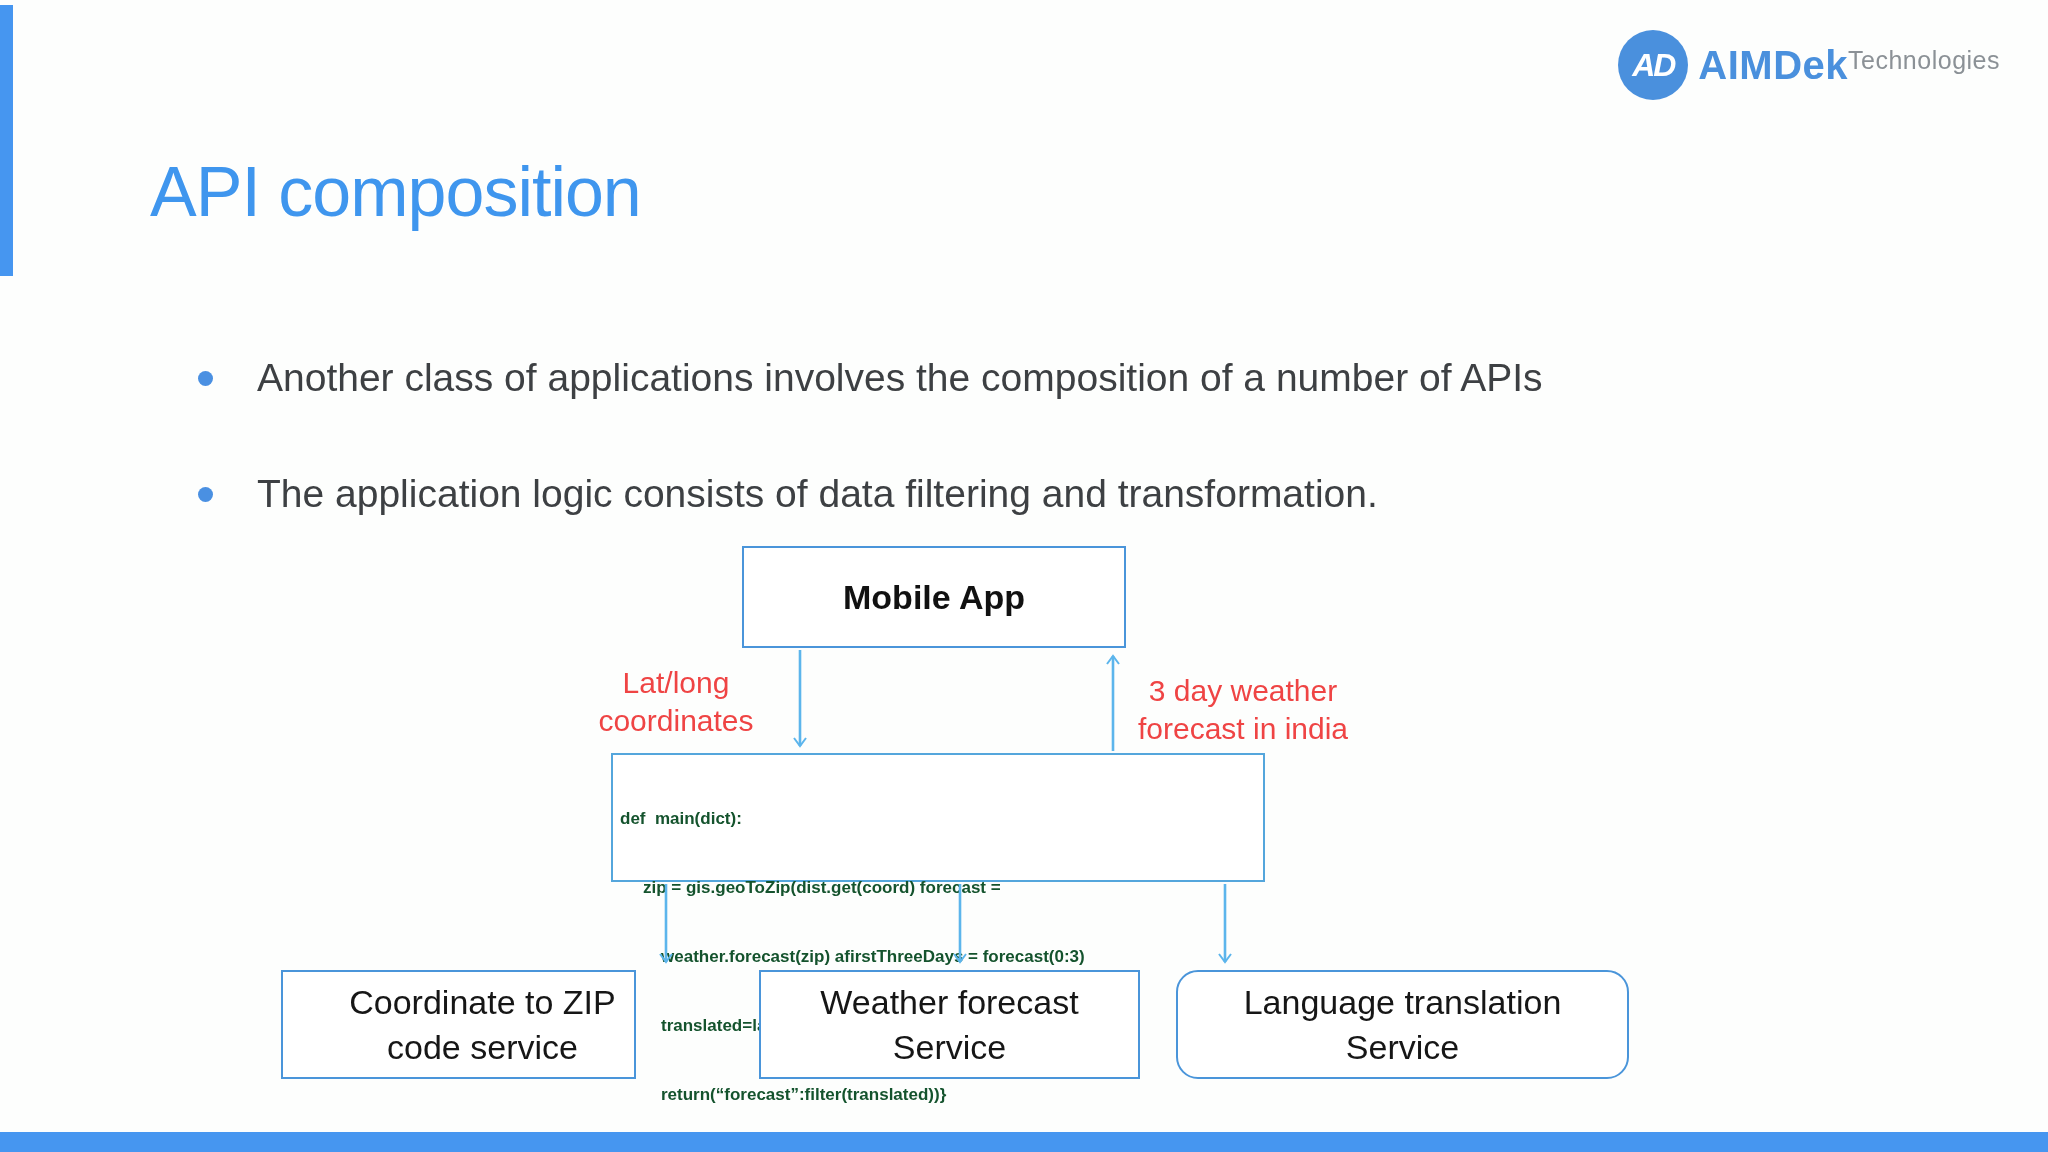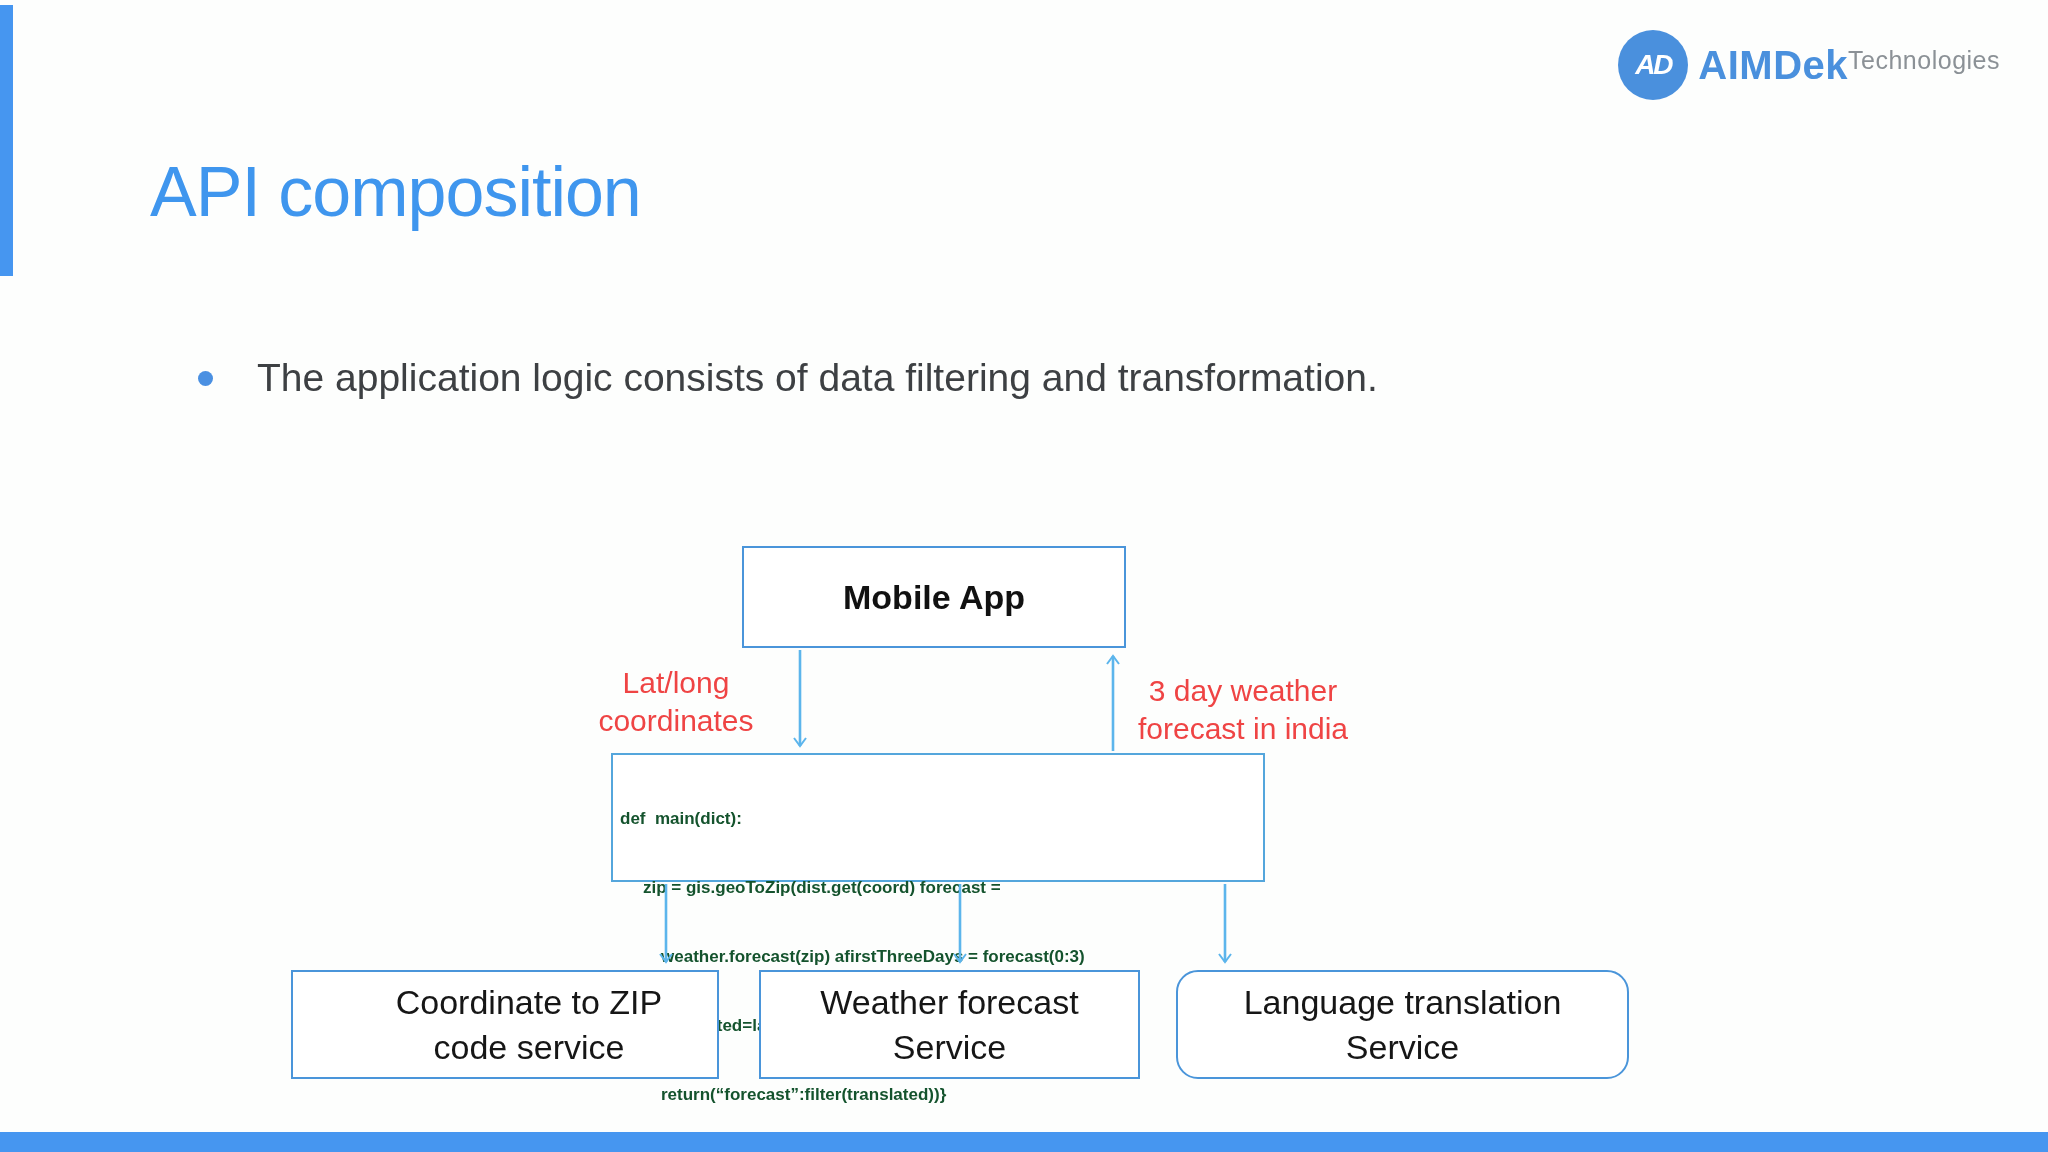--- a/index.html
+++ b/index.html
@@ -30,21 +30,21 @@
   }
   
   .logo{
     position:absolute;top:30px;right:48px;
     display:flex;align-items:center;gap:10px;
   }
   .logo-circle{
     width:70px;height:70px;border-radius:50%;
     background:var(--logo-blue);
     display:flex;align-items:center;justify-content:center;
-    color:#fff;font-weight:bold;font-size:28px;letter-spacing:-2px;
+    color:#fff;font-weight:bold;font-size:32px;letter-spacing:-2px;
     font-style:italic;
   }
   .logo-text{display:flex;flex-direction:row;line-height:1;}
   .logo-name{font-size:40px;font-weight:600;color:var(--logo-blue);letter-spacing:0.5px;}
   .logo-sub{font-size:25px;color:var(--logo-gray);margin-top:3px;letter-spacing:0.5px;}
   
   .title{
     position:absolute;left:150px;top:152px;
     font-size:70px;font-weight:normal;color:var(--title);
     letter-spacing:-1px;
@@ -78,21 +78,21 @@
     left:611px;top:753px;width:654px;height:129px;
     border-color:#54A6DC;
     display:block;text-align:left;
     padding:6px 4px 0 7px;
     font-size:17px;font-weight:bold;color:#14532d;
     line-height:23px;white-space:pre;
   }
   .code-line.ind1{padding-left:23px;}
   .code-line.ind2{padding-left:41px;}
   .svc{font-size:34px;line-height:45px;white-space:pre-line;}
-  .svc-1{left:291px;top:970px;width:428px;height:109px;padding-left:48px;}
+  .svc-1{left:281px;top:970px;width:355px;height:109px;padding-left:48px;}
   .svc-2{left:759px;top:970px;width:381px;height:109px;}
   .svc-3{left:1176px;top:970px;width:453px;height:109px;border-radius:22px;}
   
   .flow-label{
     position:absolute;text-align:center;
     font-size:30px;color:#ef4444;line-height:38px;
     white-space:pre-line;
   }
   .label-request{left:500px;top:664px;width:352px;}
   .label-response{left:1066px;top:672px;width:354px;}
@@ -114,20 +114,24 @@
   <div class="logo-circle">AD</div>
   <div class="logo-text">
     <span class="logo-name">AIMDek</span>
     <span class="logo-sub">Technologies</span>
   </div>
 </div>
 
 <h1 class="title">API composition</h1>
 
 <ul class="bullets">
+  <li>
+    <span class="bullet-dot"></span>
+    <span>Another class of applications involves the composition of a number of APIs</span>
+  </li>
   <li>
     <span class="bullet-dot"></span>
     <span>The application logic consists of data filtering and transformation.</span>
   </li>
 </ul>
 
 <div class="box mobile-app">Mobile App</div>
 
 <div class="box code-box">
   <div class="code-line ind0">def  main(dict):</div>

